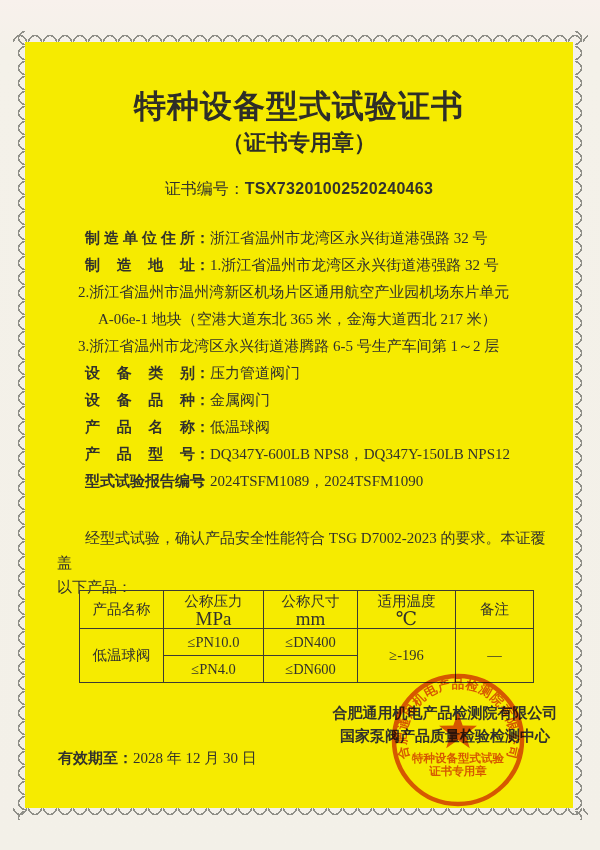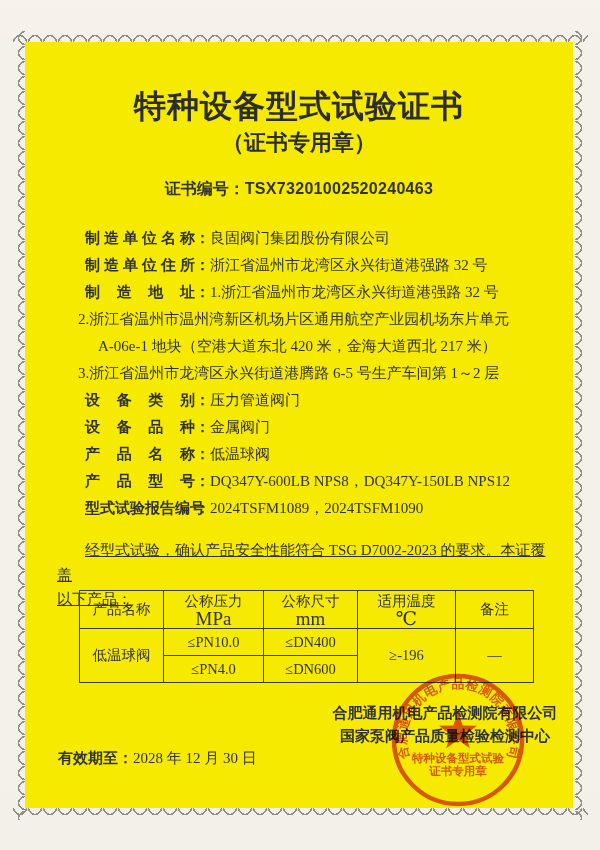--- a/index.html
+++ b/index.html
@@ -25,36 +25,36 @@
   .cert{position:absolute;left:25px;top:42px;width:548px;height:766px;
         background:#f6eb00;}
 
   .title{position:absolute;top:43px;left:0;width:100%;text-align:center;
          font-family:"Liberation Sans","DejaVu Sans",sans-serif;
          font-weight:bold;font-size:32px;letter-spacing:1px;color:#2e2e28;}
   .subtitle{position:absolute;top:86px;left:0;width:100%;text-align:center;
          font-family:"Liberation Sans","DejaVu Sans",sans-serif;
          font-weight:bold;font-size:22px;color:#2e2e28;}
   .certno{position:absolute;top:137px;left:0;width:100%;text-align:center;font-size:16px;}
-  .certno .b{font-weight:bold;}
+  .certno .b{font-weight:normal;}
   .certno .num{font-family:"Liberation Sans","DejaVu Sans",sans-serif;
                font-weight:600;letter-spacing:.3px;}
 
   .fields{position:absolute;top:183px;left:53px;width:480px;
           font-size:15px;line-height:27px;}
   .line{height:27px;white-space:nowrap;}
   .line.field{padding-left:7px;}
   .line.cont2{padding-left:20px;}
   .lbl{display:inline-block;width:110px;font-weight:bold;
        text-align:justify;text-align-last:justify;vertical-align:bottom;}
   .colon{font-weight:bold;}
   .val{}
 
-  .para{position:absolute;top:496px;left:32px;width:492px;
-        font-size:15px;line-height:24.5px;text-decoration:underline;}
+  .para{position:absolute;top:484px;left:32px;width:492px;
+        font-size:15px;line-height:24.5px;}
   .para .p1{text-indent:28px;}
 
   table.spec{position:absolute;top:548px;left:54px;border-collapse:collapse;
         table-layout:fixed;font-size:14.5px;color:#32322c;}
   table.spec td,table.spec th{border:1.6px solid #3c3c33;text-align:center;
         vertical-align:middle;padding:0;font-weight:normal;}
   table.spec .hrow th{height:37px;line-height:17px;}
   table.spec .drow td{height:26px;}
   .unit{font-size:19px;}
 
@@ -80,25 +80,24 @@
   <div class="cert">
 
     <div class="title">特种设备型式试验证书</div>
     <div class="subtitle">（证书专用章）</div>
 
     <div class="certno">
       <span class="b">证书编号：</span><span class="num">TSX73201002520240463</span>
     </div>
 
     <div class="fields">
-      <div class="line field"><span class="lbl">制 造 单 位 名 称</span><span class="colon">：</span><span class="val">良固阀门集团股份有限公司</span></div>
       <div class="line field"><span class="lbl">制 造 单 位 住 所</span><span class="colon">：</span><span class="val">浙江省温州市龙湾区永兴街道港强路 32 号</span></div>
       <div class="line field"><span class="lbl">制 造 地 址</span><span class="colon">：</span><span class="val">1.浙江省温州市龙湾区永兴街道港强路 32 号</span></div>
       <div class="line cont">2.浙江省温州市温州湾新区机场片区通用航空产业园机场东片单元</div>
-      <div class="line cont2">A-06e-1 地块（空港大道东北 420 米，金海大道西北 217 米）</div>
+      <div class="line cont2">A-06e-1 地块（空港大道东北 365 米，金海大道西北 217 米）</div>
       <div class="line cont">3.浙江省温州市龙湾区永兴街道港腾路 6-5 号生产车间第 1～2 层</div>
       <div class="line field"><span class="lbl">设 备 类 别</span><span class="colon">：</span><span class="val">压力管道阀门</span></div>
       <div class="line field"><span class="lbl">设 备 品 种</span><span class="colon">：</span><span class="val">金属阀门</span></div>
       <div class="line field"><span class="lbl">产 品 名 称</span><span class="colon">：</span><span class="val">低温球阀</span></div>
       <div class="line field"><span class="lbl">产 品 型 号</span><span class="colon">：</span><span class="val">DQ347Y-600LB NPS8，DQ347Y-150LB NPS12</span></div>
       <div class="line field"><span class="lbl">型式试验报告编号</span><span class="colon">：</span><span class="val">2024TSFM1089，2024TSFM1090</span></div>
     </div>
 
     <div class="para">
       <div class="p1">经型式试验，确认产品安全性能符合 TSG D7002-2023 的要求。本证覆盖</div>

